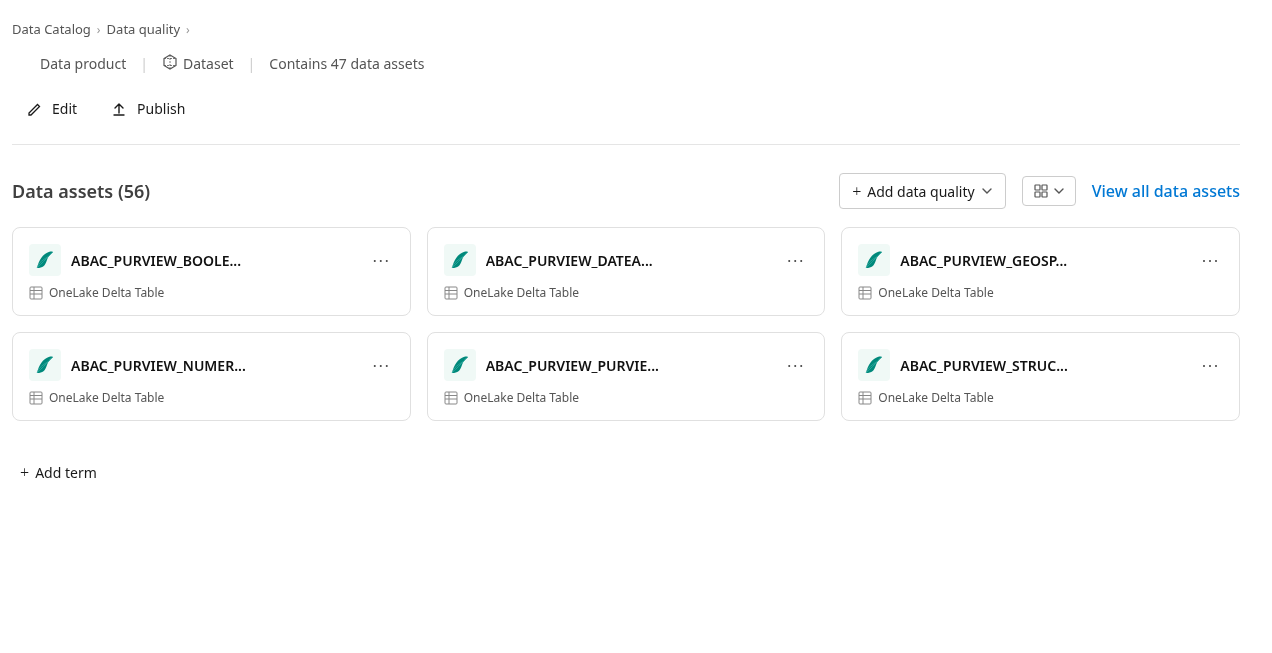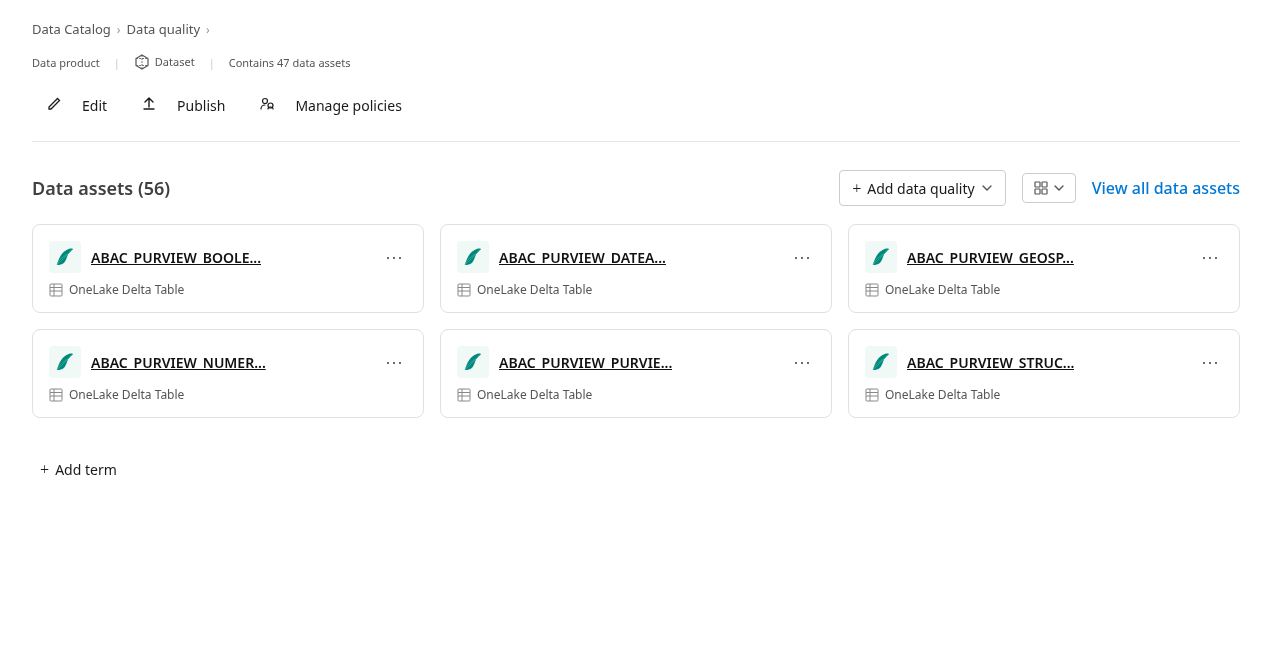--- a/index.html
+++ b/index.html
@@ -6,21 +6,21 @@
     body {
       font-family: 'Segoe UI', system-ui, sans-serif;
       background: #f5f5f5;
       color: #1a1a1a;
       min-height: 653px;
       width: 1272px;
     }
     .page-container {
       background: #fff;
       min-height: 653px;
-      padding: 20px 32px 32px 32px;
+      padding: 20px 32px 32px 12px;
     }
     .breadcrumb {
       display: flex;
       align-items: center;
       font-size: 13px;
       color: #555;
       margin-bottom: 16px;
       gap: 6px;
     }
     .breadcrumb a {
@@ -35,23 +35,24 @@
     .page-title {
       font-size: 32px;
       font-weight: 700;
       color: #111;
       margin-bottom: 10px;
     }
     .meta-row {
       display: flex;
       align-items: center;
       gap: 10px;
-      font-size: 11px;
+      font-size: 14px;
       color: #555;
       margin-bottom: 20px;
+      margin-left: 28px;
     }
     .meta-divider {
       color: #ccc;
       margin: 0 4px;
     }
     .meta-dataset {
       display: flex;
       align-items: flex-start;
       gap: 5px;
     }
@@ -62,22 +63,22 @@
     .actions-row {
       display: flex;
       align-items: center;
       gap: 6px;
       margin-bottom: 28px;
       padding-bottom: 20px;
       border-bottom: 1px solid #e5e5e5;
     }
     .action-btn {
       display: flex;
-      align-items: flex-start;
-      gap: 20px;
+      align-items: flex-end;
+      gap: 10px;
       padding: 6px 14px;
       border: none;
       background: transparent;
       font-size: 14px;
       color: #1a1a1a;
       cursor: pointer;
       border-radius: 4px;
       font-family: inherit;
     }
     .action-btn svg { flex-shrink: 0; }
@@ -161,21 +162,20 @@
       height: 32px;
       flex-shrink: 0;
     }
     .asset-name {
       font-size: 14px;
       font-weight: 600;
       color: #111;
       white-space: nowrap;
       overflow: hidden;
       text-overflow: ellipsis;
-      text-decoration: underline;
     }
     .asset-more-btn {
       background: none;
       border: none;
       cursor: pointer;
       color: #555;
       font-size: 18px;
       padding: 0 4px;
       line-height: 1;
       flex-shrink: 0;
@@ -251,29 +251,20 @@
     </button>
 
     <button class="action-btn">
       <svg width="16" height="16" viewBox="0 0 16 16" fill="none">
         <path d="M8 2V11M4 6L8 2L12 6" stroke="#1a1a1a" stroke-width="1.4" stroke-linecap="round" stroke-linejoin="round"></path>
         <path d="M3 13H13" stroke="#1a1a1a" stroke-width="1.4" stroke-linecap="round"></path>
       </svg>
       <span>Publish</span>
     </button>
 
-    <button class="action-btn">
-      <svg width="16" height="16" viewBox="0 0 16 16" fill="none">
-        <circle cx="6" cy="5" r="2.5" stroke="#1a1a1a" stroke-width="1.2"></circle>
-        <path d="M2 13c0-2.2 1.8-4 4-4" stroke="#1a1a1a" stroke-width="1.2" stroke-linecap="round"></path>
-        <circle cx="11.5" cy="9.5" r="2.5" stroke="#1a1a1a" stroke-width="1.2"></circle>
-        <path d="M9 13c0-1.1.9-2 2-2h1c1.1 0 2 .9 2 2" stroke="#1a1a1a" stroke-width="1.2" stroke-linecap="round"></path>
-      </svg>
-      <span>Manage policies</span>
-    </button>
   </div>
 
   <section>
     <div class="section-header">
       <h2 class="section-title">Data assets (56)</h2>
       <div class="section-controls">
 
         <button class="add-assets-btn">
           <span style="font-size:16px;font-weight:300;">+</span>
           <span>Add data quality</span>

